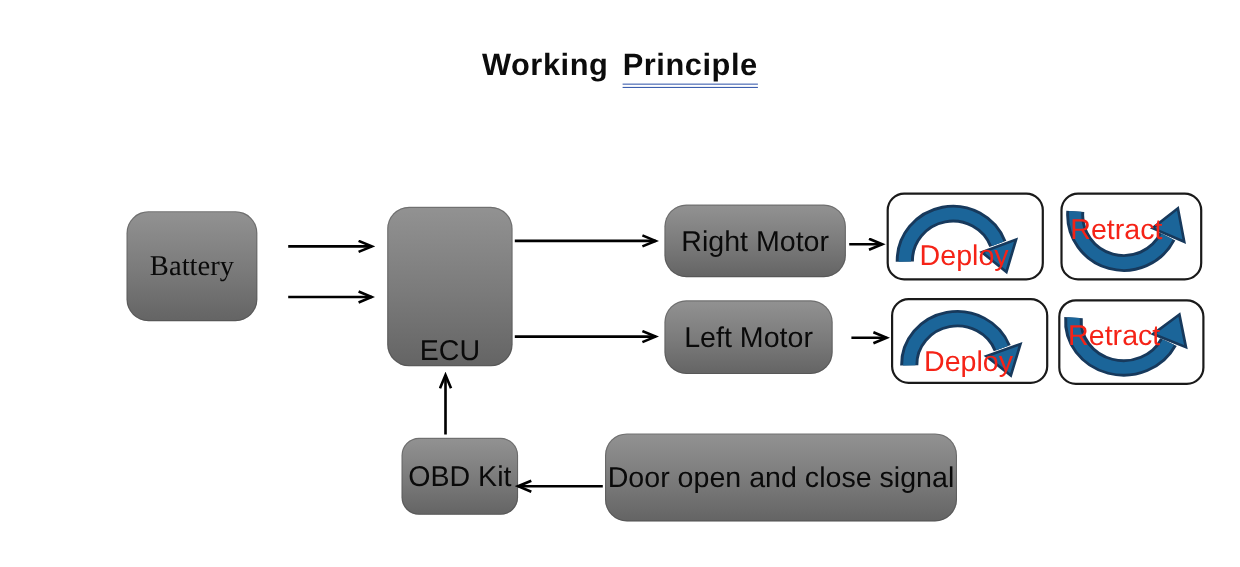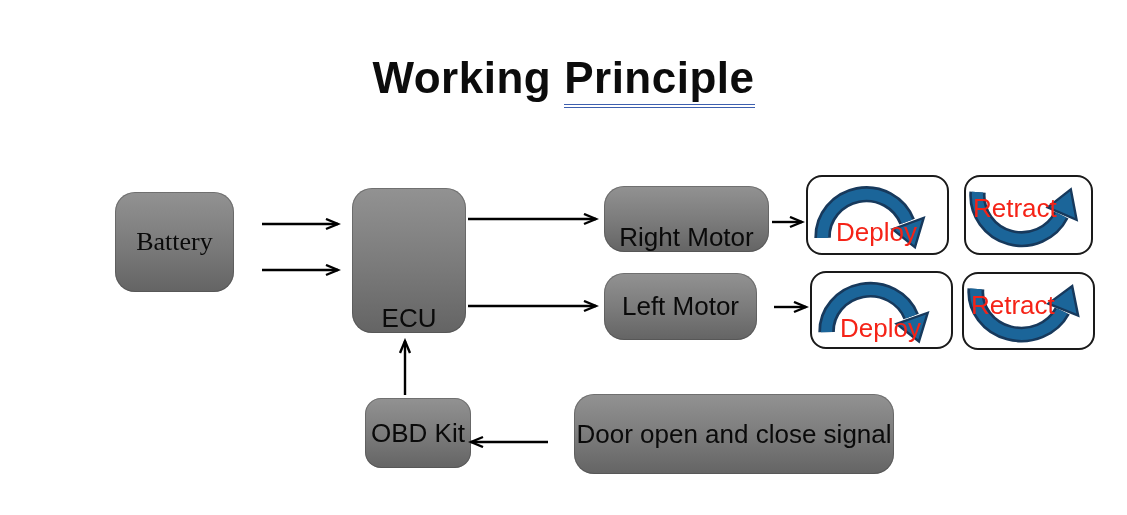--- a/index.html
+++ b/index.html
@@ -19,21 +19,21 @@
   .title {
     position: absolute;
     top: 24px;
     left: 0;
     width: 100%;
     display: flex;
     justify-content: center;
     align-items: baseline;
     gap: 13px;
     box-sizing: border-box;
-    font-size: 44px;
+    font-size: 28px;
     font-weight: 600;
     color: #0c0c0c;
     letter-spacing: 0.5px;
   }
   .title .underlined {
     border-bottom: 4px double #3e5fae;
     padding-bottom: 1px;
   }
   
   .gray-box {
@@ -44,24 +44,24 @@
     display: flex;
     align-items: center;
     justify-content: center;
     color: #0a0a0a;
     font-size: 26px;
     text-align: center;
     line-height: 1.1;
   }
   .battery      { left:115px; top:192px; width:119px; height:100px;font-family:Liberation Serif, serif; }
   .ecu          { left:352px; top:188px; width:114px; height:145px;align-items:flex-end; }
-  .right-motor  { left:604px; top:186px; width:165px; height:66px;align-items:flex-end;  }
+  .right-motor  { left:604px; top:186px; width:165px; height:66px;  }
   .left-motor   { left:604px; top:273px; width:153px; height:67px;  }
   .obd-kit      { left:365px; top:398px; width:106px; height:70px;  border-radius:16px; }
-  .door-signal  { left:550px; top:394px; width:320px; height:80px;margin-left:24px;  }
+  .door-signal  { left:550px; top:394px; width:320px; height:80px;  }
   
   .icon-box {
     position: absolute;
     background: #ffffff;
     border: 2px solid #1a1a1a;
     border-radius: 16px;
     box-sizing: border-box;
     overflow: hidden;
   }
   .deploy-1  { left:806px; top:175px; width:143px; height:80px; }

